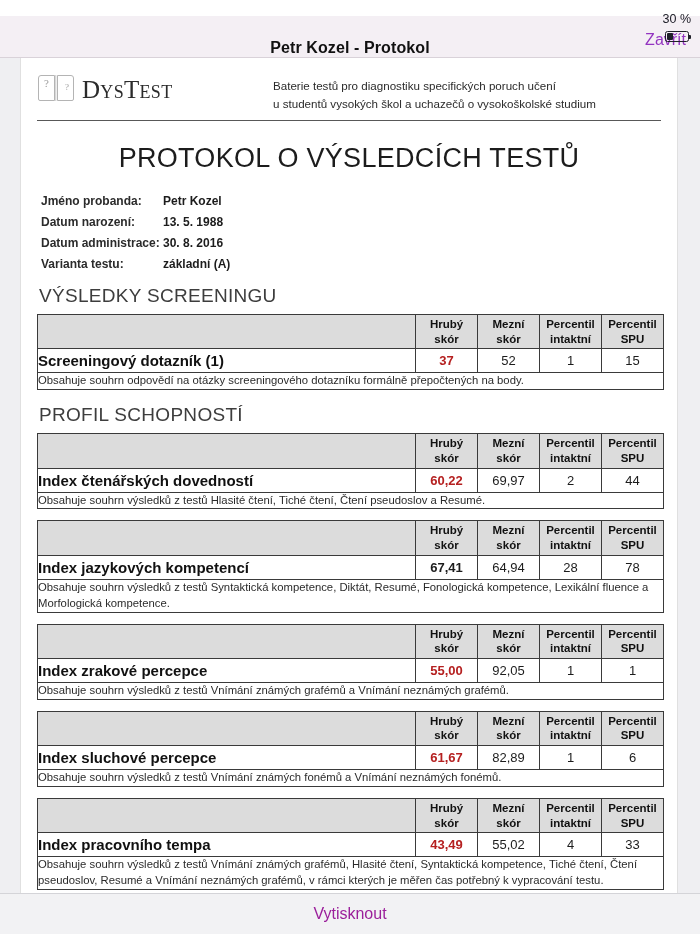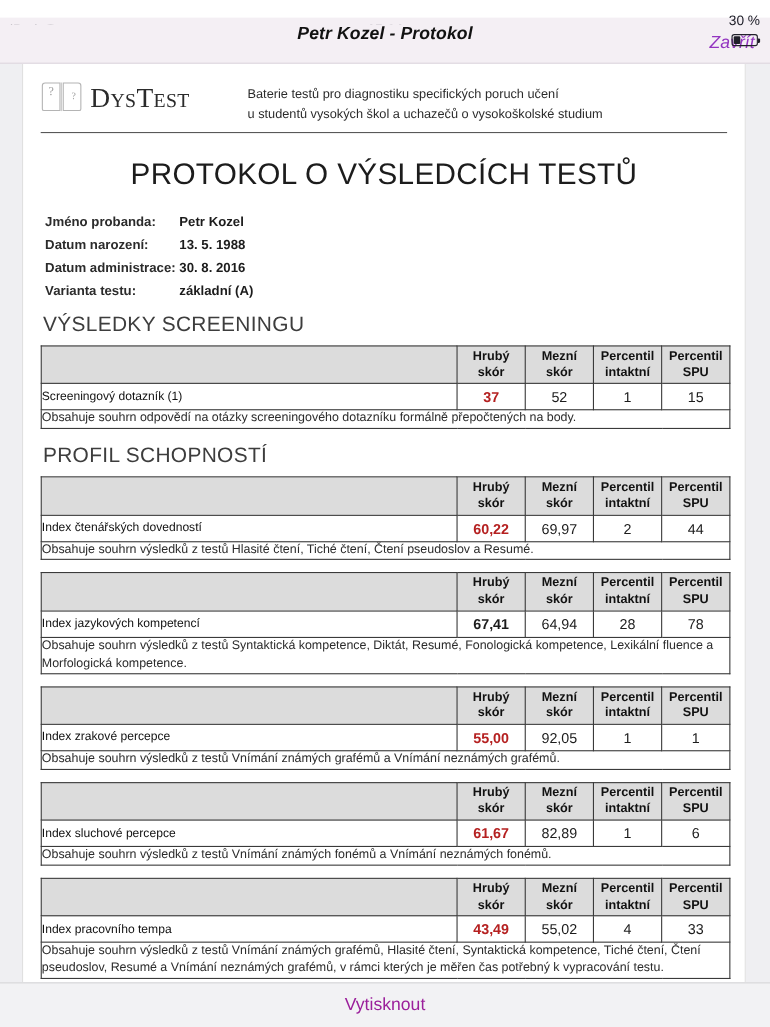--- a/index.html
+++ b/index.html
@@ -50,23 +50,22 @@
     content:""; position:absolute; right:-3.4px; top:3.1px;
     width:2px; height:4px; background:#20202a; border-radius:0 1px 1px 0;
   }
   .battery i { display:block; height:100%; width:30%; background:#20202a; border-radius:1px; }
 
   
   #nav-bar {
     position: absolute; top: 22px; left: 0;
     width: 700px; height: 36px;
     background: #f4eff4;
-    display: flex; align-items: flex-start; justify-content: center;
+    display: flex; align-items: flex-end; justify-content: center;
     border-bottom: 1px solid #d9d2d9;
-    font-style: italic;
   }
   #nav-title {
     font-size: 16px; font-weight: bold; color: #111; letter-spacing: .1px;
   }
   #close-button {
     position: absolute; right: 14px; top: 0; height: 36px;
     display: flex; align-items: center;
     font-size: 16px; color: #9334c0; cursor: pointer;
   }
 
@@ -107,21 +106,21 @@
     background: #c9c9c9; transform: translateX(-50%);
   }
   #logo-text {
     font-family: "Liberation Serif", serif;
     font-size: 25px; color: #2b2b2b; letter-spacing: .3px; line-height: 1;
     white-space: nowrap;
   }
   #logo-text .cap { font-size: 25px; }
   #logo-text .sc  { font-size: 18px; }
   #tagline {
-    font-size: 11.6px; line-height: 1.55; color: #2b2b2b; padding-top: 3px;
+    font-size: 11.6px; line-height: 1.55; color: #2b2b2b; padding-top: 3px; margin-left: 48px;
   }
   #header-rule { border-bottom: 1.6px solid #585858; margin: 7px 0 0 0; }
 
   
   #doc-title {
     text-align: center; font-size: 27px; font-weight: 300;
     color: #1c1c1c; letter-spacing: .3px;
     margin: 22px 0 20px 0;
   }
 
@@ -148,21 +147,21 @@
   }
   .result-table th {
     background: #dcdcdc; color: #111; font-weight: bold;
     font-size: 11.5px; line-height: 1.28; text-align: center;
     height: 33px; padding: 2px 1px;
   }
   .result-table th.name-head { background: #dcdcdc; }
   col.c-name { width: 378px; }
   col.c-num  { width: 62px; }
   .row-name {
-    font-weight: normal; font-size: 11px; color: #111;
+    font-weight: bold; font-size: 15px; color: #111;
     padding: 5px 0 5px 6px; height: 24px;
   }
   .row-num {
     text-align: center; font-size: 13px; color: #1c1c1c; height: 24px;
   }
   .row-num.raw { font-weight: bold; }
   .row-num.raw.alert { color: #b52020; }
   .row-desc {
     font-size: 11.3px; color: #2b2b2b; line-height: 1.4;
     padding: 4px 6px 4px 7px;

